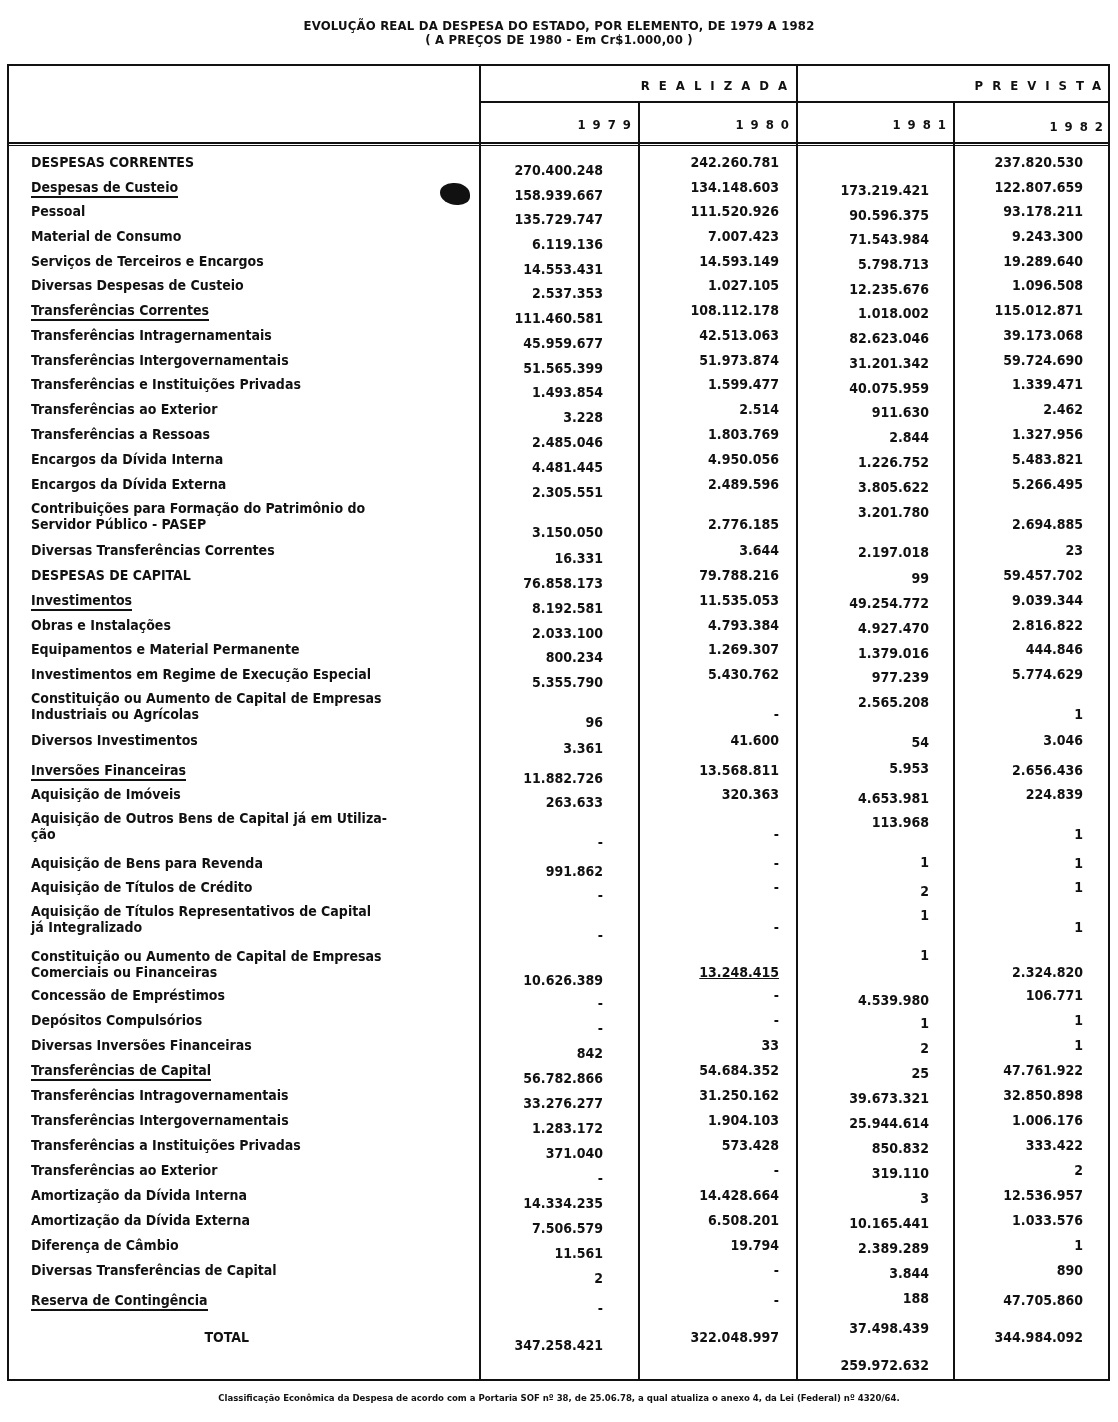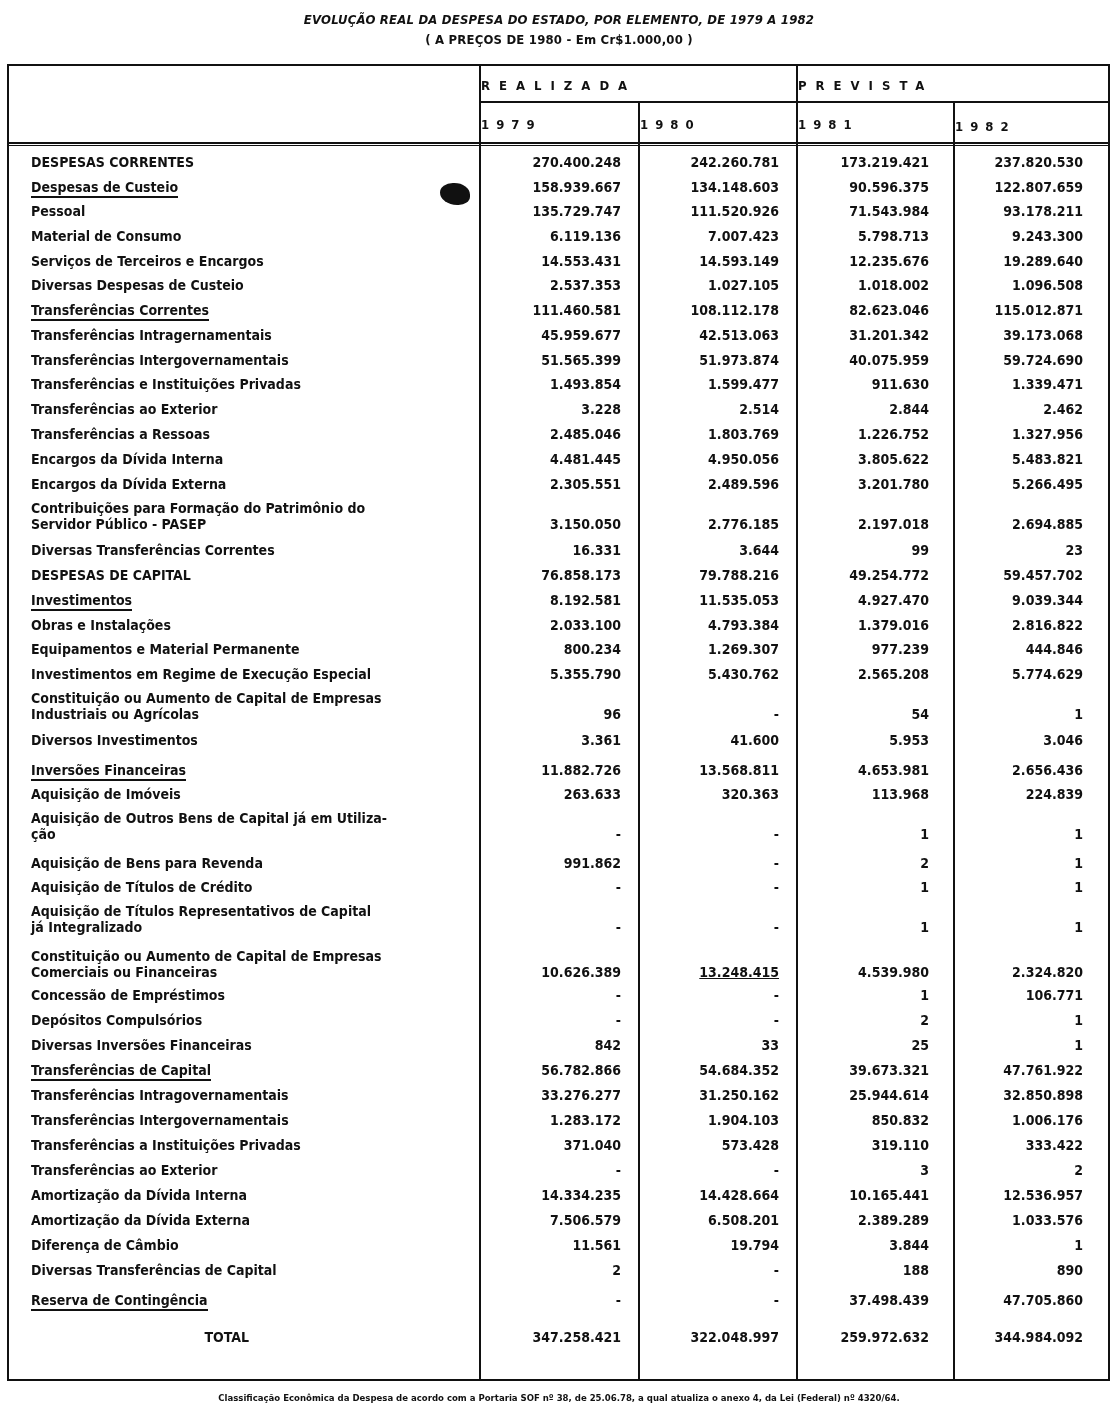--- a/index.html
+++ b/index.html
@@ -1,35 +1,35 @@
 <!DOCTYPE html>
 <html><head>
 <meta charset="utf-8">
 <style>
   html, body { margin:0; padding:0; background:#fff; }
   body { width:1118px; height:1422px; position:relative; overflow:hidden; color:#111;
          font-family:"DejaVu Sans Condensed","DejaVu Sans", sans-serif; }
   .title { position:absolute; left:0; width:1118px; text-align:center; font-weight:bold;
            font-size:13px; letter-spacing:0.2px; }
-  .title1 { top:12px;font-style:italic; }
+  .title1 { top:18px; }
   .title2 { top:32px; }
   .frame { position:absolute; left:7px; top:64px; width:1103px; height:1317px;
            border:2px solid #111; box-sizing:border-box; }
   .vline { position:absolute; width:2px; background:#111; }
   .hline { position:absolute; height:2px; background:#111; }
-  .hdr { position:absolute; text-align:left; font-weight:bold; font-size:13px; }
+  .hdr { position:absolute; text-align:right; font-weight:bold; font-size:13px; }
   .cat-hdr { left:0; width:470px; top:30px; }
   .grp { letter-spacing:9px; font-size:13px; }
   .yr { letter-spacing:7px; font-size:13px; }
   .row { position:absolute; left:0; width:1103px; font-size:14px; font-weight:bold; }
   .lab { position:absolute; left:22px; width:440px; line-height:16px; }
   .lab.ul span { border-bottom:2px solid #111; padding-bottom:1px; }
   .lab.total { left:0; width:240px; text-align:right; }
   .val { position:absolute; text-align:right; width:150px; line-height:16px; }
-  .c0 { left:462px; } .c1 { left:620px; } .c2 { left:770px; } .c3 { left:924px; }
+  .c0 { left:444px;margin-top:8px; } .c1 { left:620px; } .c2 { left:770px;margin-top:28px; } .c3 { left:924px; }
   .foot { position:absolute; top:1392px; left:0; width:1118px; text-align:center;
           font-size:9.5px; font-weight:bold; }
   .blot { position:absolute; left:440px; top:183px; width:30px; height:22px;
           background:#111; border-radius:45% 55% 40% 60%; }
 </style>
 </head>
 <body>
 
 <div class="title title1">EVOLUÇÃO REAL DA DESPESA DO ESTADO, POR ELEMENTO, DE 1979 A 1982</div>
 <div class="title title2">( A PREÇOS DE 1980 - Em Cr$1.000,00 )</div>

